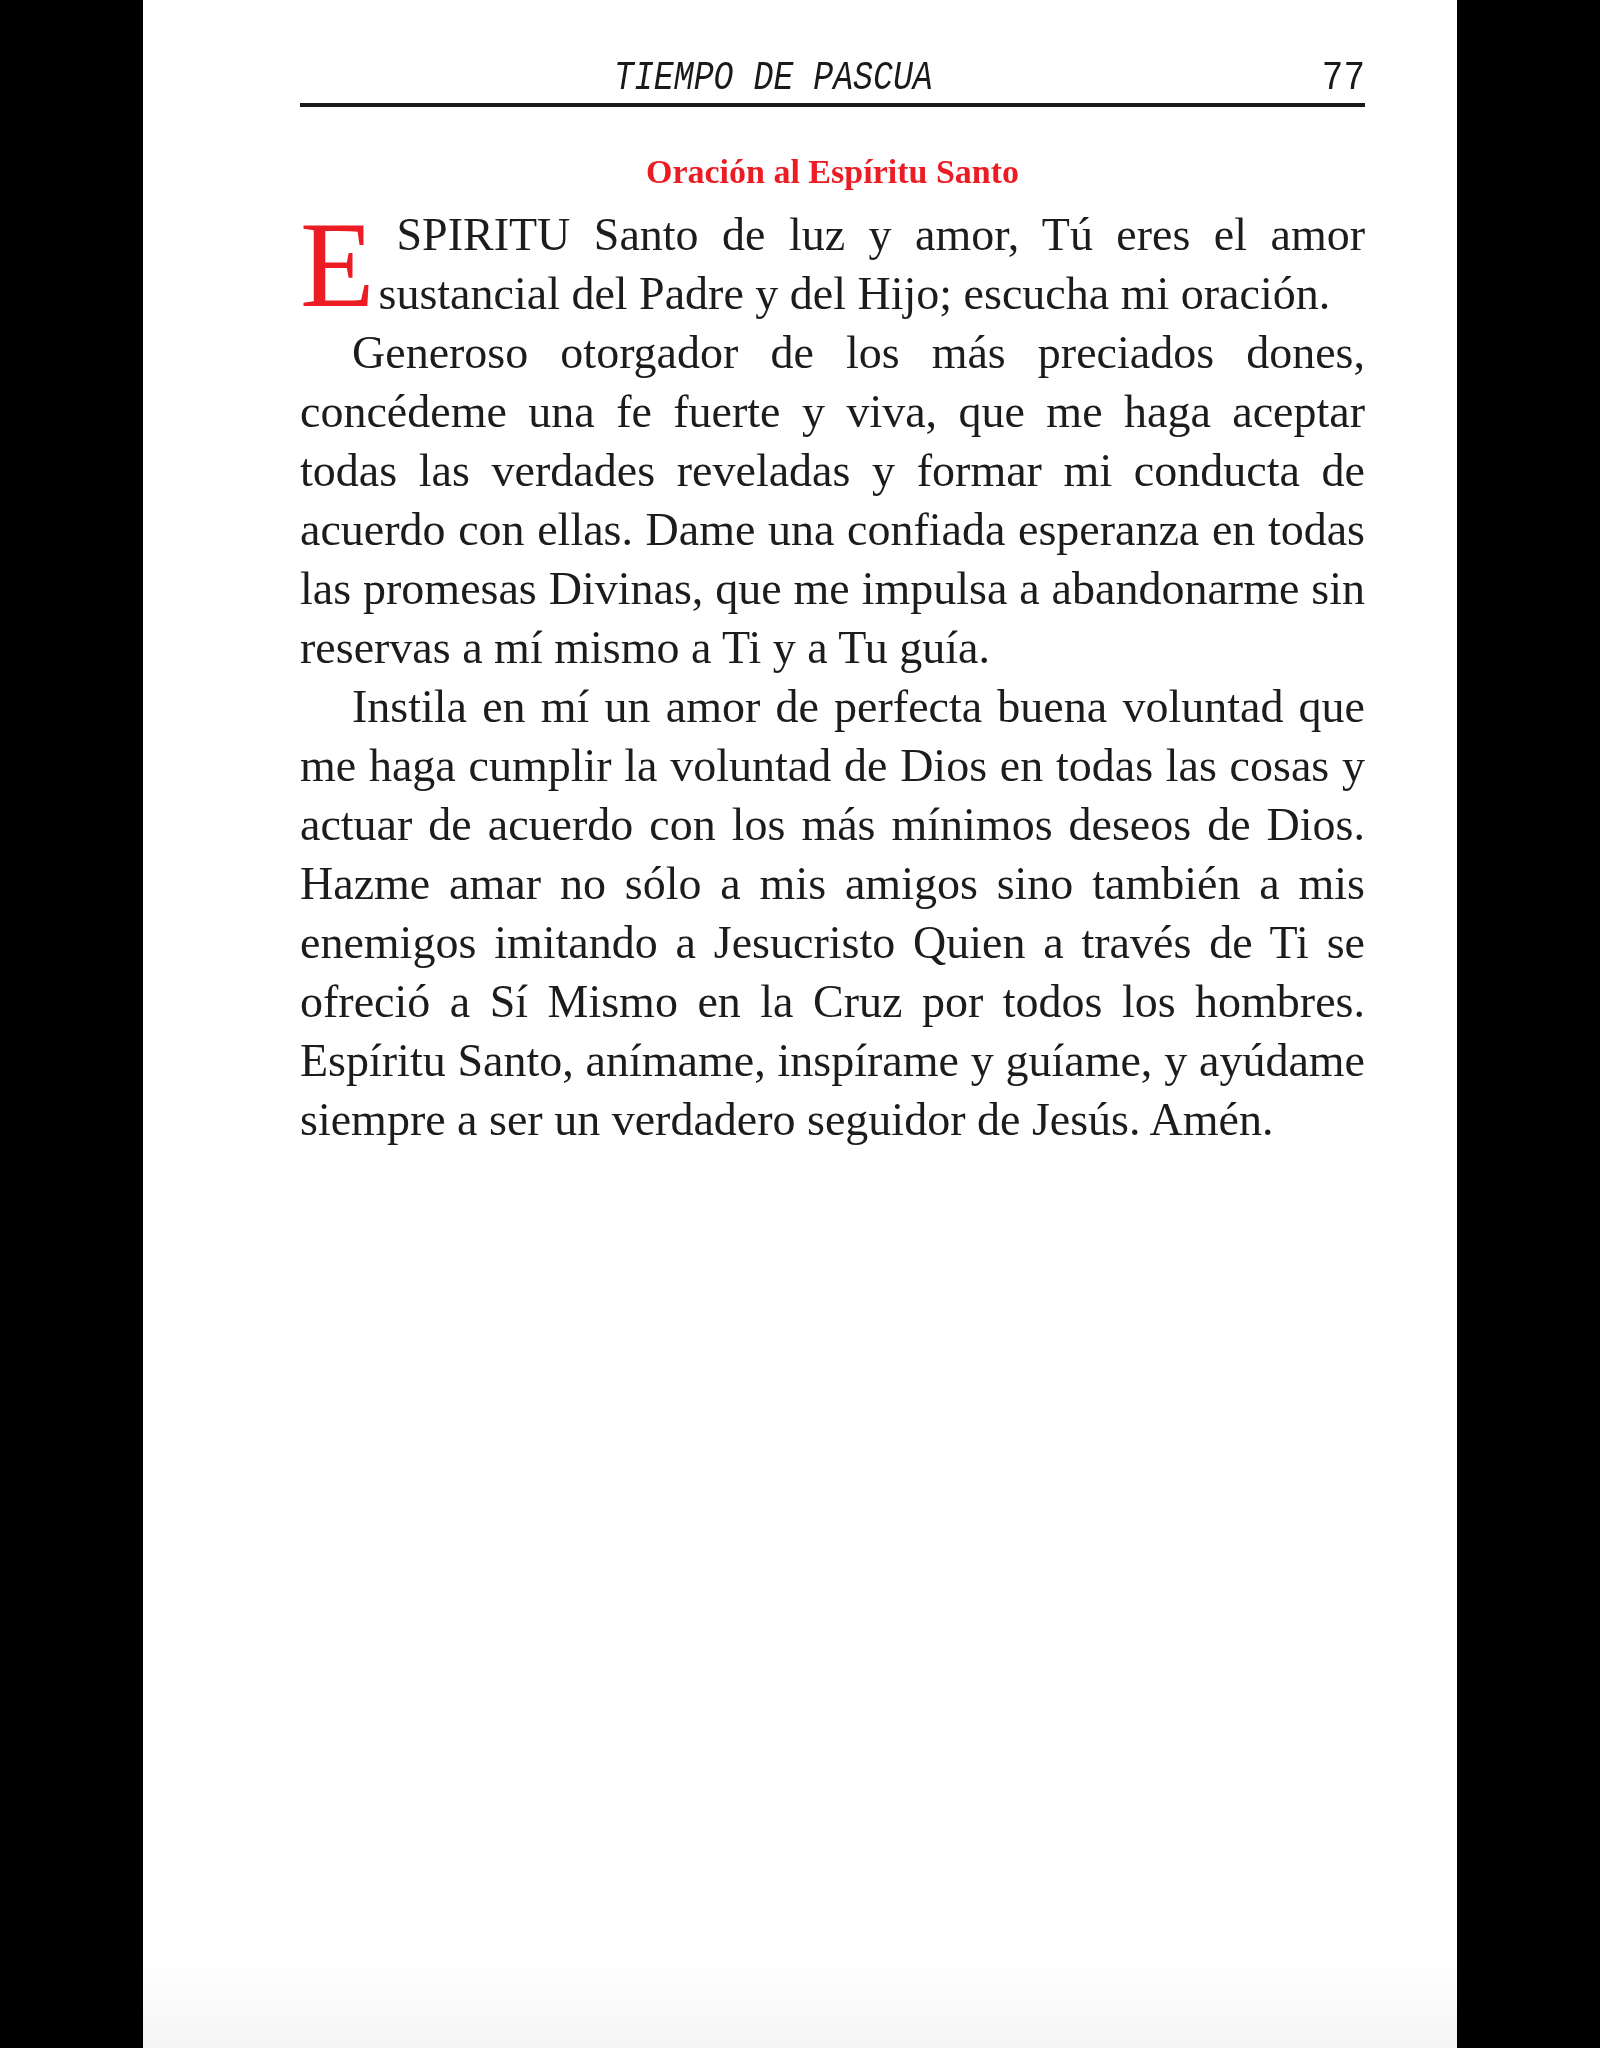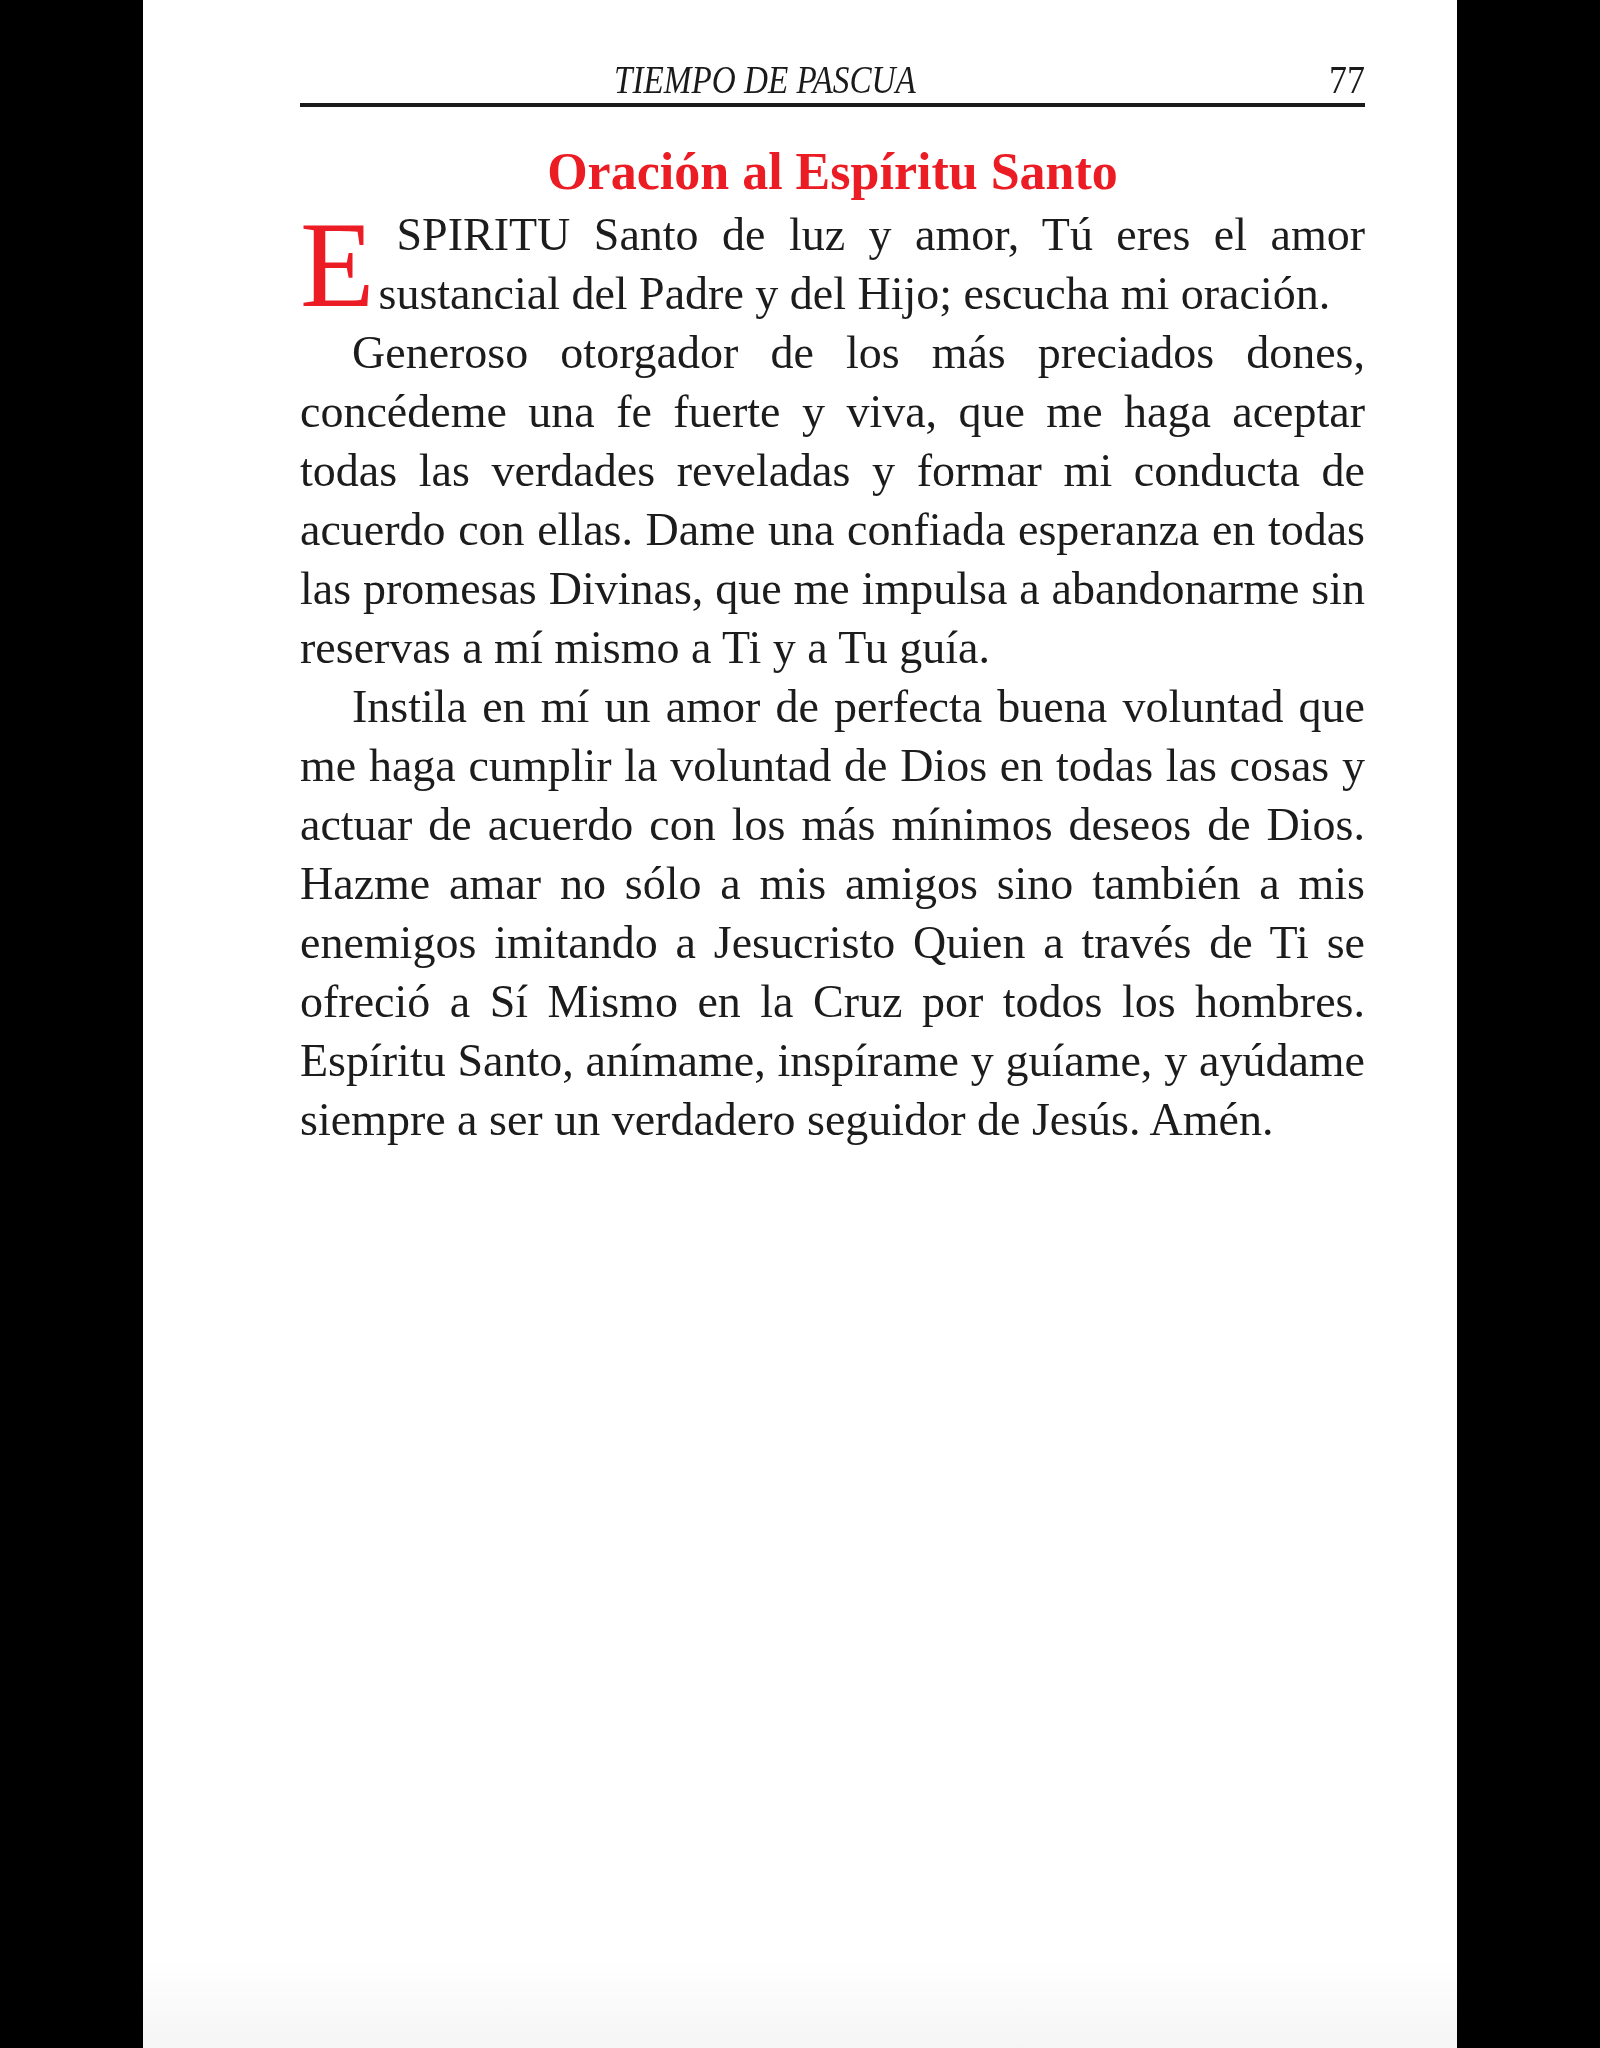--- a/index.html
+++ b/index.html
@@ -23,21 +23,21 @@
     left: 157px;   
     width: 1065px;
     top: 0;
   }
   .running-head {
     position: absolute;
     top: 52px;
     left: 0;
     width: 1065px;
     height: 52px;
-    font-family: Liberation Serif, serif;
+    font-family: Liberation Mono, monospace;
     font-style: italic;
     font-size: 40px;
     color: #1a1a1a;
   }
   .running-title {
     position: absolute;
     left: 314px;
     top: 4px;
     transform: scaleX(0.83);
     transform-origin: left top;
@@ -78,21 +78,21 @@
   }
   .body-text p.indent {
     text-indent: 52px;
   }
   .section-heading {
     margin: 19px 0 3px 0;
     text-align: center !important;
     text-align-last: center !important;
     font-family: "Liberation Serif", serif;
     font-weight: bold;
-    font-size: 52px;
+    font-size: 34px;
     line-height: 66px;
     color: #ec1c24;
   }
   .drop-cap {
     float: left;
     font-family: "Liberation Serif", serif;
     font-size: 122px;
     line-height: 96px;
     height: 100px;
     margin: 8px 4px 0 0;

